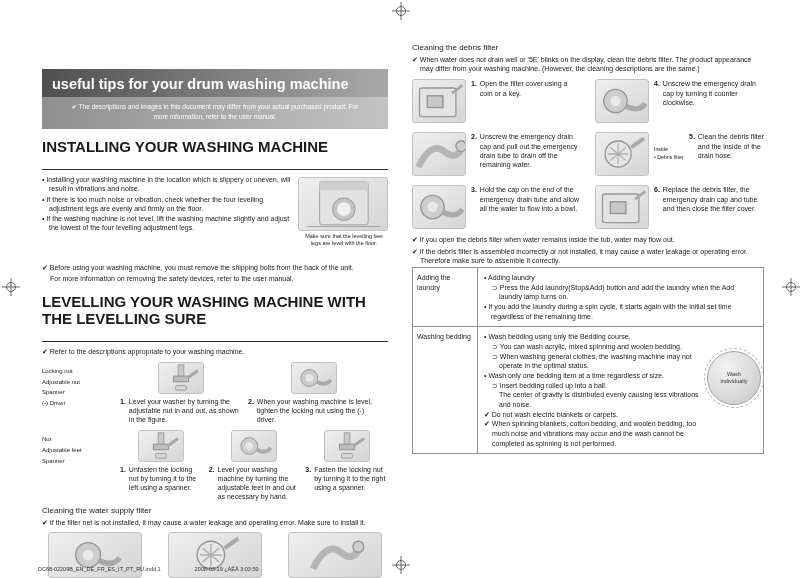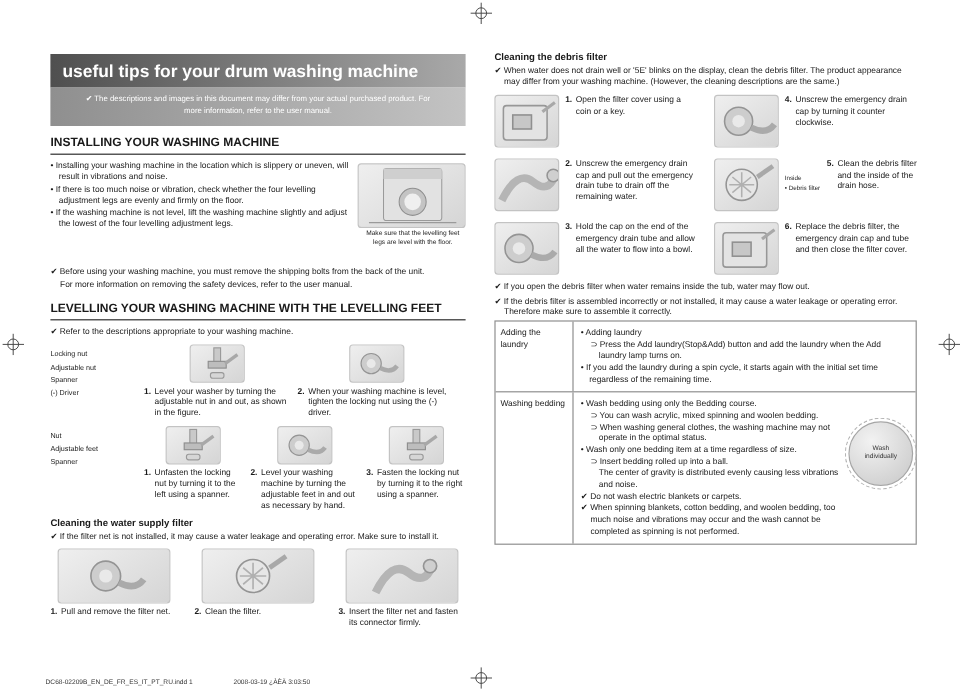--- a/index.html
+++ b/index.html
@@ -2,28 +2,28 @@
 <html><head>
 <meta charset="utf-8">
 <style>
   html,body{margin:0;padding:0;background:#fff;}
   .page{position:relative;width:802px;height:578px;background:#fff;overflow:hidden;
         font-family:"Liberation Sans","DejaVu Sans",sans-serif;color:#1a1a1a;}
   .col{position:absolute;}
   .left{left:42px;top:45px;width:346px;}
   .right{left:412px;top:38px;width:352px;}
 
-  .banner{margin-bottom:8px;}
+  .banner{margin-bottom:8px;margin-top:24px;}
   .banner-title{background:linear-gradient(90deg,#4f4f4f,#a9a9a9);color:#fff;font-size:14.5px;
                 font-weight:bold;padding:7px 10px 5px;}
   .banner-note{background:linear-gradient(90deg,#8f8f8f,#c3c3c3);color:#fff;font-size:6.5px;
                text-align:center;padding:5px 24px 7px;line-height:1.55;}
 
-  .h1{font-size:10px;font-weight:bold;border-bottom:1.5px solid #2e2e2e;padding-bottom:3px;margin:9px 0 5px;}
-  .h2{font-size:8px;font-weight:bold;margin:5px 0 3px;}
+  .h1{font-size:15px;font-weight:bold;border-bottom:1.5px solid #2e2e2e;padding-bottom:14px;margin:9px 0 5px;}
+  .h2{font-size:8px;font-weight:normal;margin:5px 0 3px;}
 
   .li{font-size:7px;line-height:1.32;padding-left:7px;text-indent:-7px;margin-bottom:1px;}
   .chk{font-size:7px;line-height:1.32;padding-left:8px;text-indent:-8px;margin:2px 0;}
   .cont{font-size:7px;line-height:1.32;margin-left:8px;}
 
   .install-body{position:relative;min-height:86px;}
   .install-body .bullets{width:252px;}
   .ill-washer{position:absolute;right:0;top:2px;width:88px;height:52px;}
   .wash-caption{position:absolute;right:0;top:58px;width:88px;font-size:5.5px;text-align:center;
                 line-height:1.3;color:#222;}
@@ -146,21 +146,21 @@
         <svg class="ph ill-washer">
             <use href="#sym-washer"></use>
           </svg>
         <div class="wash-caption">Make sure that the levelling feet legs are level with the floor.</div>
       </div>
       <div class="chk">✔ Before using your washing machine, you must remove the shipping bolts from the back of the unit.</div>
       <div class="cont">For more information on removing the safety devices, refer to the user manual.</div>
     </div>
 
     <div class="section">
-      <div class="h1">LEVELLING YOUR WASHING MACHINE WITH THE LEVELLING FEET</div>
+      <div class="h1">LEVELLING YOUR WASHING MACHINE WITH THE LEVELLING SURE</div>
       <div class="chk">✔ Refer to the descriptions appropriate to your washing machine.</div>
 
       <div class="diag">
         <div class="dlabels">
           <div class="dlabel">Locking nut</div>
           <div class="dlabel">Adjustable nut</div>
           <div class="dlabel">Spanner</div>
           <div class="dlabel">(-) Driver</div>
         </div>
         <div class="dcol" style="width:122px">

